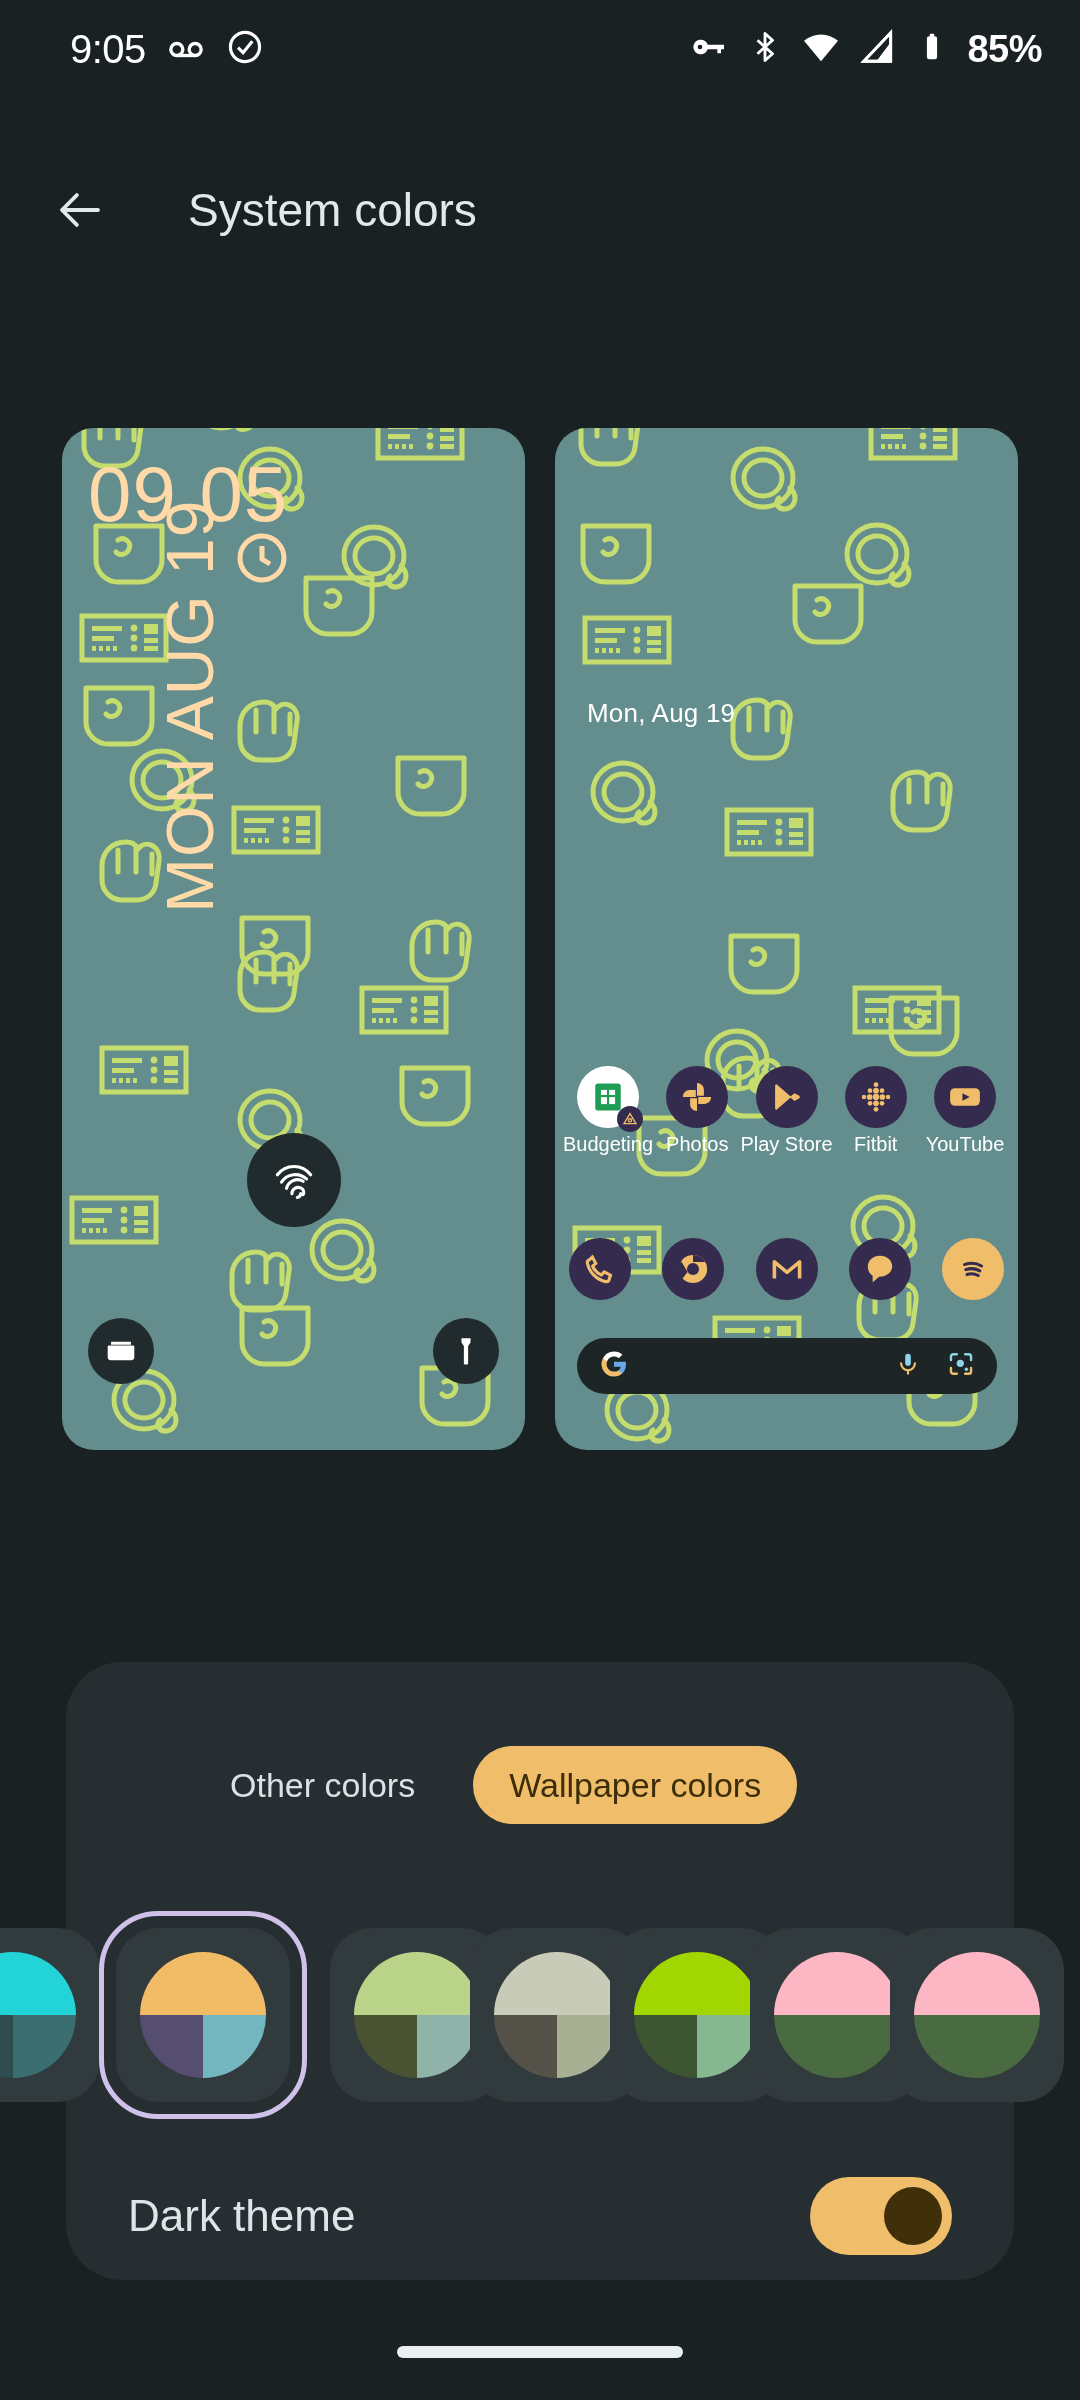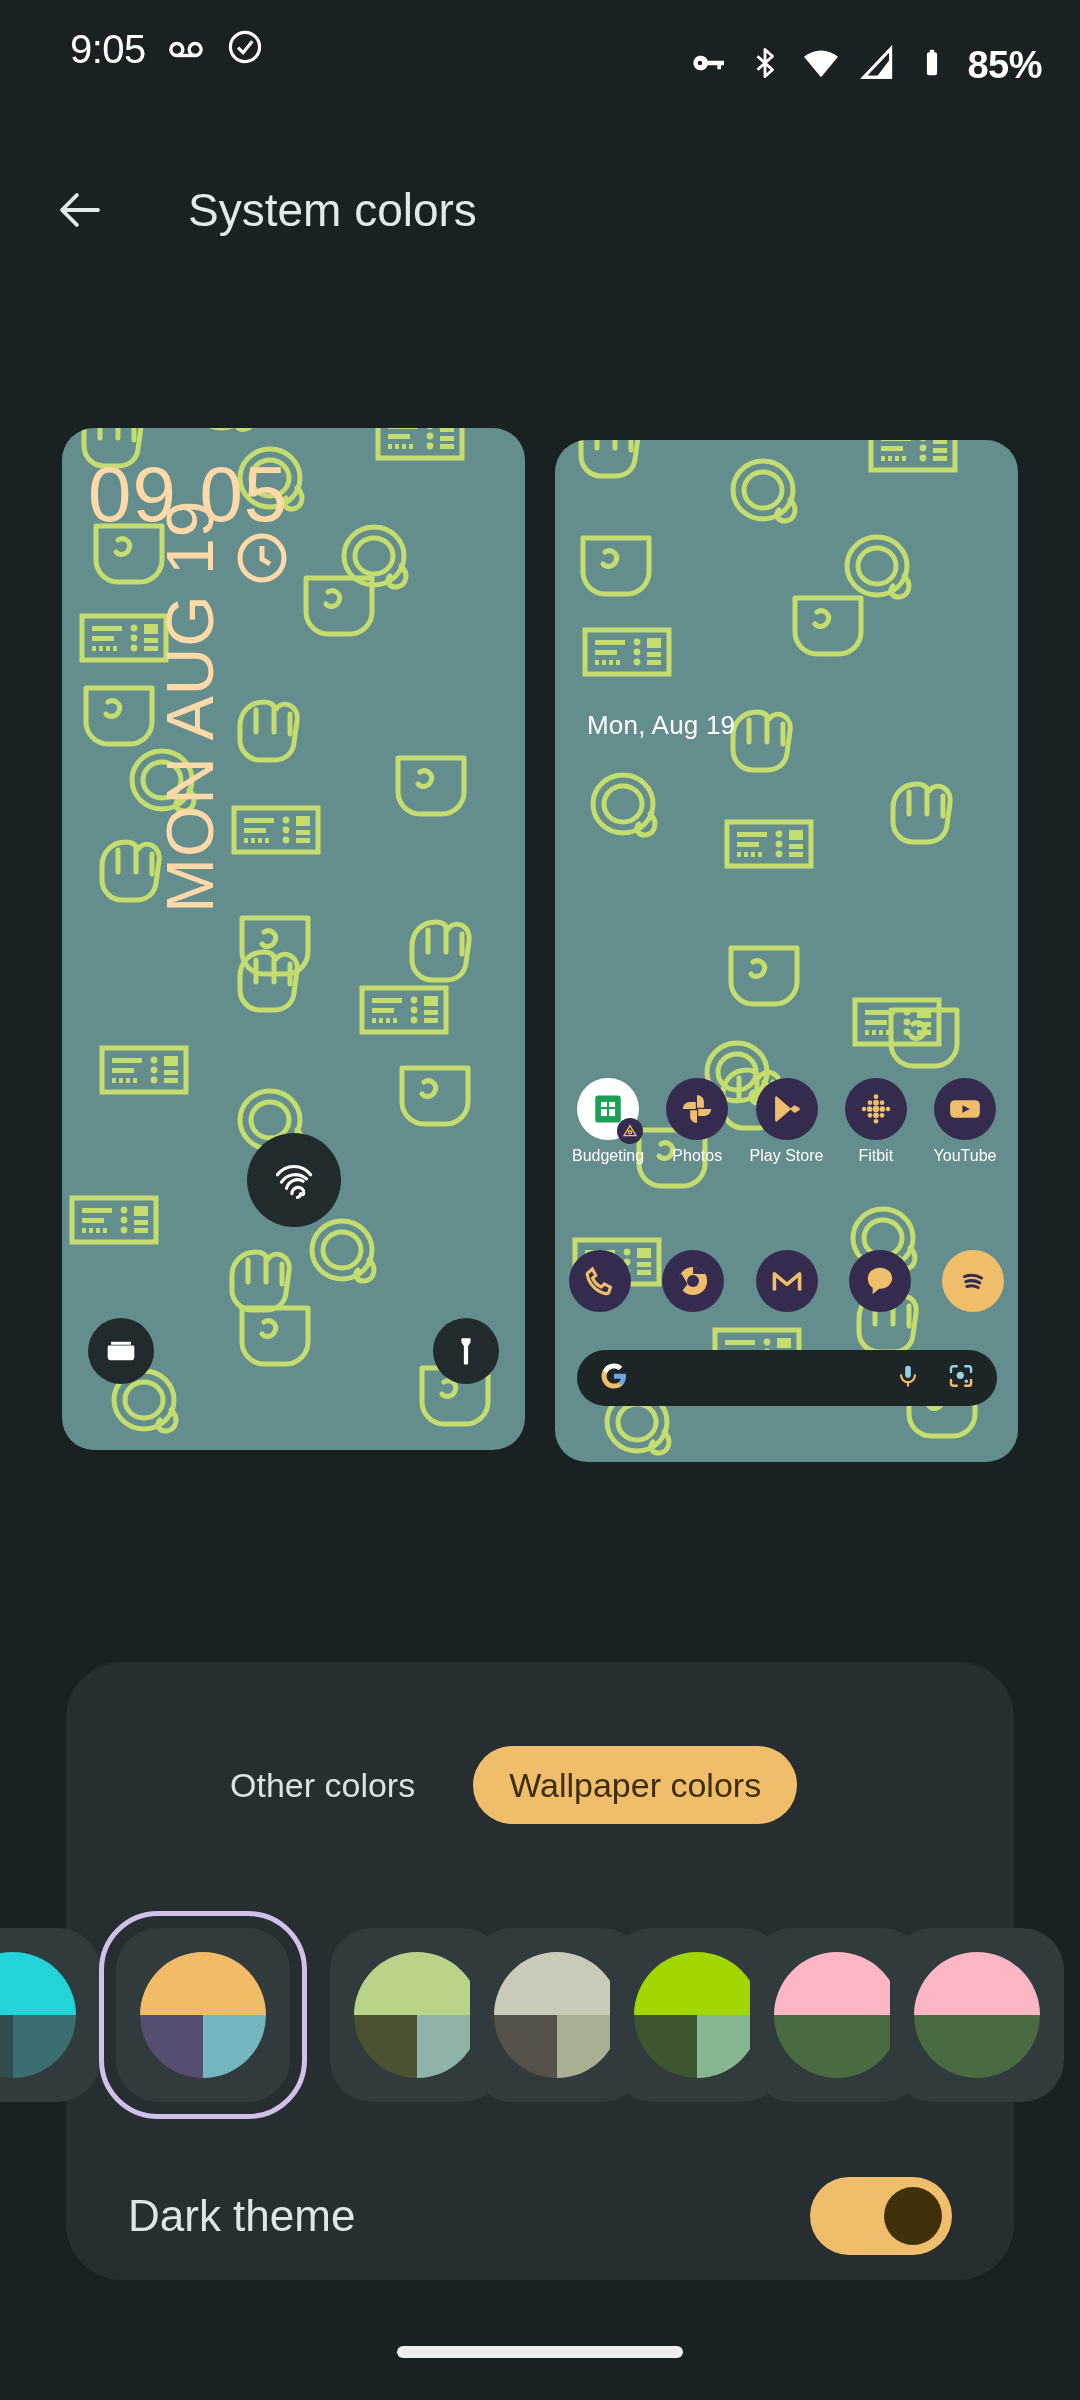--- a/index.html
+++ b/index.html
@@ -8,39 +8,39 @@
     background: #1a2123;
     font-family: "Liberation Sans", sans-serif;
     overflow: hidden;
   }
   .screen { position: relative; width: 1080px; height: 2400px; background: #1a2123; }
 
   
   .statusbar { position:absolute; top:0; left:0; width:1080px; height:98px; }
   .sb-left { position:absolute; left:62px; top:0; height:98px; display:flex; align-items:center; gap:20px;margin-left:8px; }
   .sb-time { color:#ffffff; font-size:40px; letter-spacing:-0.5px; }
-  .sb-right { position:absolute; right:38px; top:16px; height:98px; display:flex; align-items:center; gap:18px; }
+  .sb-right { position:absolute; right:38px; top:0; height:98px; display:flex; align-items:center; gap:18px; }
   .sb-pct { color:#ffffff; font-size:38px; font-weight:bold; letter-spacing:-0.5px; }
   .ico { display:inline-block; }
 
   
   .appbar { position:absolute; top:150px; left:0; width:856px; height:120px; }
   .back-btn { position:absolute; left:40px; top:20px; width:80px; height:80px;
     display:flex; align-items:center; justify-content:center; border-radius:50%; }
   .title { position:absolute; left:188px; top:22px; color:#e2e9ec; font-size:46px;
     letter-spacing:0px; line-height:76px; }
 
   
   .previews { position:absolute; top:428px; left:0; width:1080px; height:1022px; }
   .phone {
     position:absolute; top:0; width:463px; height:1022px; border-radius:32px;
     background:#648d8d; overflow:hidden;
   }
   .phone.left  { left:62px; }
-  .phone.right { left:555px;margin-top:12px; }
+  .phone.right { left:555px; }
 
   .doodles { position:absolute; inset:0; }
 
   .lock-clock { position:absolute; left:26px; top:24px; color:#ffd9a8;
     font-size:78px; letter-spacing:1px; font-weight:400; line-height:84px; }
   .lock-date-vert { position:absolute; left:-72px; top:250px; width:400px;
     color:#ffd9a8; font-size:66px; letter-spacing:1px; line-height:70px;
     transform: rotate(-90deg); transform-origin: center center; white-space:nowrap; }
 
   .lock-btn { position:absolute; width:66px; height:66px; border-radius:50%;
@@ -48,21 +48,21 @@
   .fp-btn { position:absolute; left:calc(50% - 47px); top:705px; width:94px; height:94px;
     border-radius:50%; background:#212a2c; display:flex; align-items:center; justify-content:center; }
 
   .home-date { position:absolute; left:32px; top:270px; color:#ffffff; font-size:26px; letter-spacing:0.2px; }
 
   .app-grid { position:absolute; left:0; top:638px; width:463px; display:flex;
     justify-content:space-between; padding:0 12px; }
   .app-cell { width:82px; display:flex; flex-direction:column; align-items:center; gap:7px; }
   .app-ico { width:62px; height:62px; border-radius:50%; background:#342b4e;
     display:flex; align-items:center; justify-content:center; position:relative; }
-  .app-label { color:#ffffff; font-size:16px; line-height:18px; white-space:nowrap; }
+  .app-label { color:#ffffff; font-size:20px; line-height:18px; white-space:nowrap; }
 
   .dock { position:absolute; left:0; top:810px; width:463px; display:flex;
     justify-content:space-between; padding:0 14px; }
   .dock-ico { width:62px; height:62px; border-radius:50%; background:#342b4e;
     display:flex; align-items:center; justify-content:center; }
 
   .searchbar { position:absolute; left:22px; top:910px; width:420px; height:56px;
     border-radius:28px; background:#1d2527; display:flex; align-items:center;
     justify-content:space-between; padding:0 22px; }
   .sb-icons { display:flex; align-items:center; gap:26px; }

